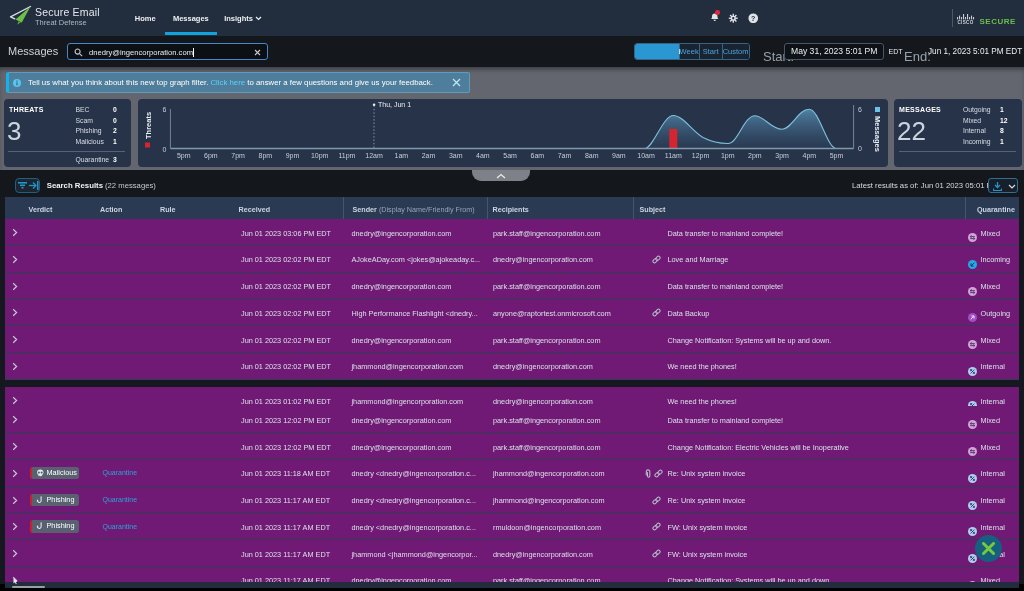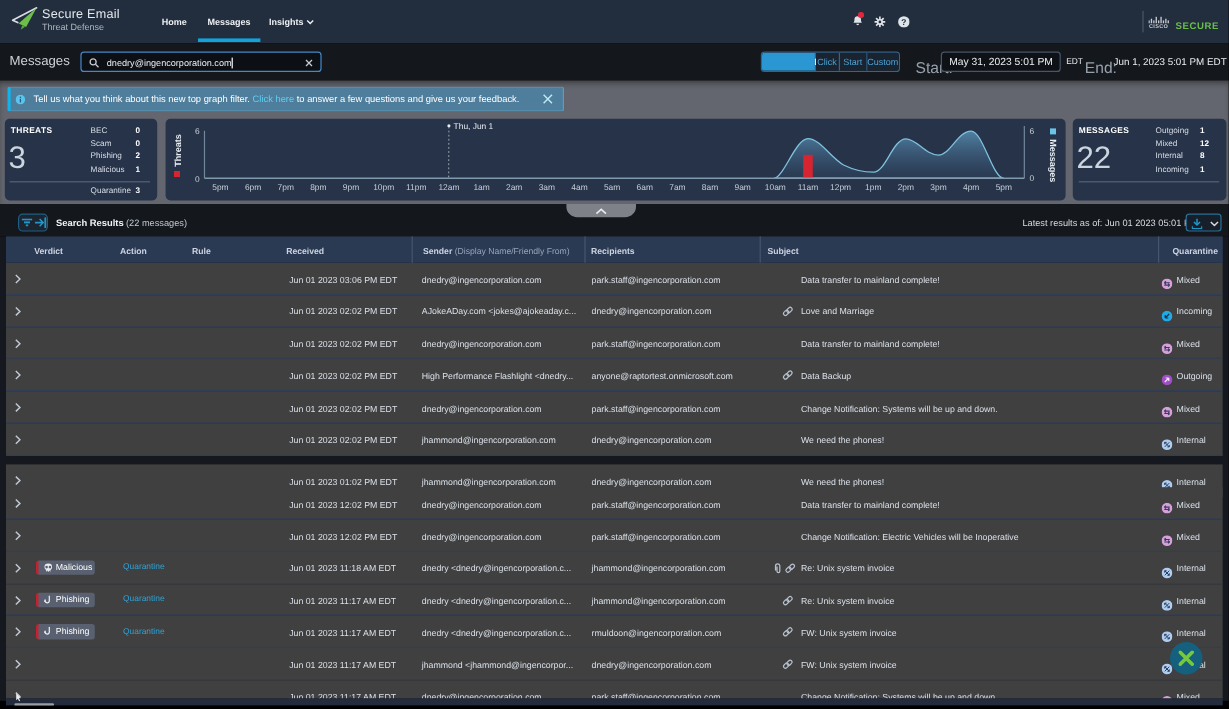--- a/index.html
+++ b/index.html
@@ -54,21 +54,21 @@
 #sr2 { position:absolute; left:105px; top:10.5px; font-size:7.7px; color:#c2cad4; }
 #latest { position:absolute; left:852px; top:10.5px; font-size:7.7px; color:#d8dde2; }
 #dlbtn { position:absolute; left:988px; top:8px; width:30px; height:14.5px; border:1px solid #2d6f96; border-radius:3px; background:#171f2a; }
 
 #tablewrap { position:absolute; left:0; top:197px; width:1024px; height:387px; background:#15181e; }
 #thead { position:absolute; left:4.5px; top:0; width:1014.5px; height:22.2px; background:#2b3a53; }
 .th { position:absolute; top:7.5px; font-size:7.2px; font-weight:bold; color:#ccd4e2; }
 .th i { font-style:normal; font-weight:normal; color:#97a4b8; }
 .vsep { position:absolute; top:0; width:1px; height:22.2px; background:#45556e; }
 #rows { position:absolute; left:4.5px; top:22.2px; width:1014.5px; height:362.8px; overflow:hidden; }
-.row { position:absolute; left:0; width:1014.5px; height:26.75px; background:#404040; border-bottom:1px solid #303d55; }
+.row { position:absolute; left:0; width:1014.5px; height:26.75px; background:#701a75; border-bottom:1px solid #303d55; }
 .row .chev { position:absolute; left:7.5px; top:9px; }
 .cell { position:absolute; top:9.5px; font-size:7.3px; color:#d9e0e8; white-space:nowrap; }
 .c-recv { left:236.5px; }
 .c-send { left:347px; }
 .c-rcpt { left:488.5px; }
 .c-subj { left:663px; }
 .c-dirt { left:976px; }
 .dirico { position:absolute; left:963.5px; top:9px; width:9px; height:9px; border-radius:50%; }
 .badge { position:absolute; left:25.5px; top:7px; width:49px; height:12.5px; background:#596070; border-left:2.5px solid #c8202c; border-radius:2.5px; color:#fff; font-size:7.3px; line-height:12.5px; white-space:nowrap; display:flex; align-items:center; }
 .badge svg { margin:0 2px 0 4px; flex:none; }
@@ -159,21 +159,21 @@
       <circle cx="4" cy="4" r="2.8" stroke="#c7ccd2" stroke-width="1.2" fill="none"></circle>
       <line x1="6.2" y1="6.2" x2="9" y2="9" stroke="#c7ccd2" stroke-width="1.2"></line>
     </svg>
     <div id="searchtext">dnedry@ingencorporation.com</div>
     <svg class="abs" style="left:186px;top:4.5px" width="7" height="7">
         <path d="M1 1 L6 6 M6 1 L1 6" stroke="#c7ccd2" stroke-width="1.1"></path>
       </svg>
   </div>
   <div id="seg">
     <div class="on" style="width:21.5px">Day</div>
-    <div style="width:28.3px">Click</div>
+    <div style="width:28.3px">Week</div>
     <div style="width:32px">Start</div>
     <div style="width:34.2px">Custom</div>
   </div>
   <div class="glabel" style="left:763px">Start:</div>
   <div id="dateinput">May 31, 2023 5:01 PM</div>
   <div class="gval" style="left:888.5px;font-size:7px;top:11.5px">EDT</div>
   <div class="glabel" style="left:904px">End:</div>
   <div class="gval" style="left:928px">Jun 1, 2023 5:01 PM EDT</div>
 </div>
 

